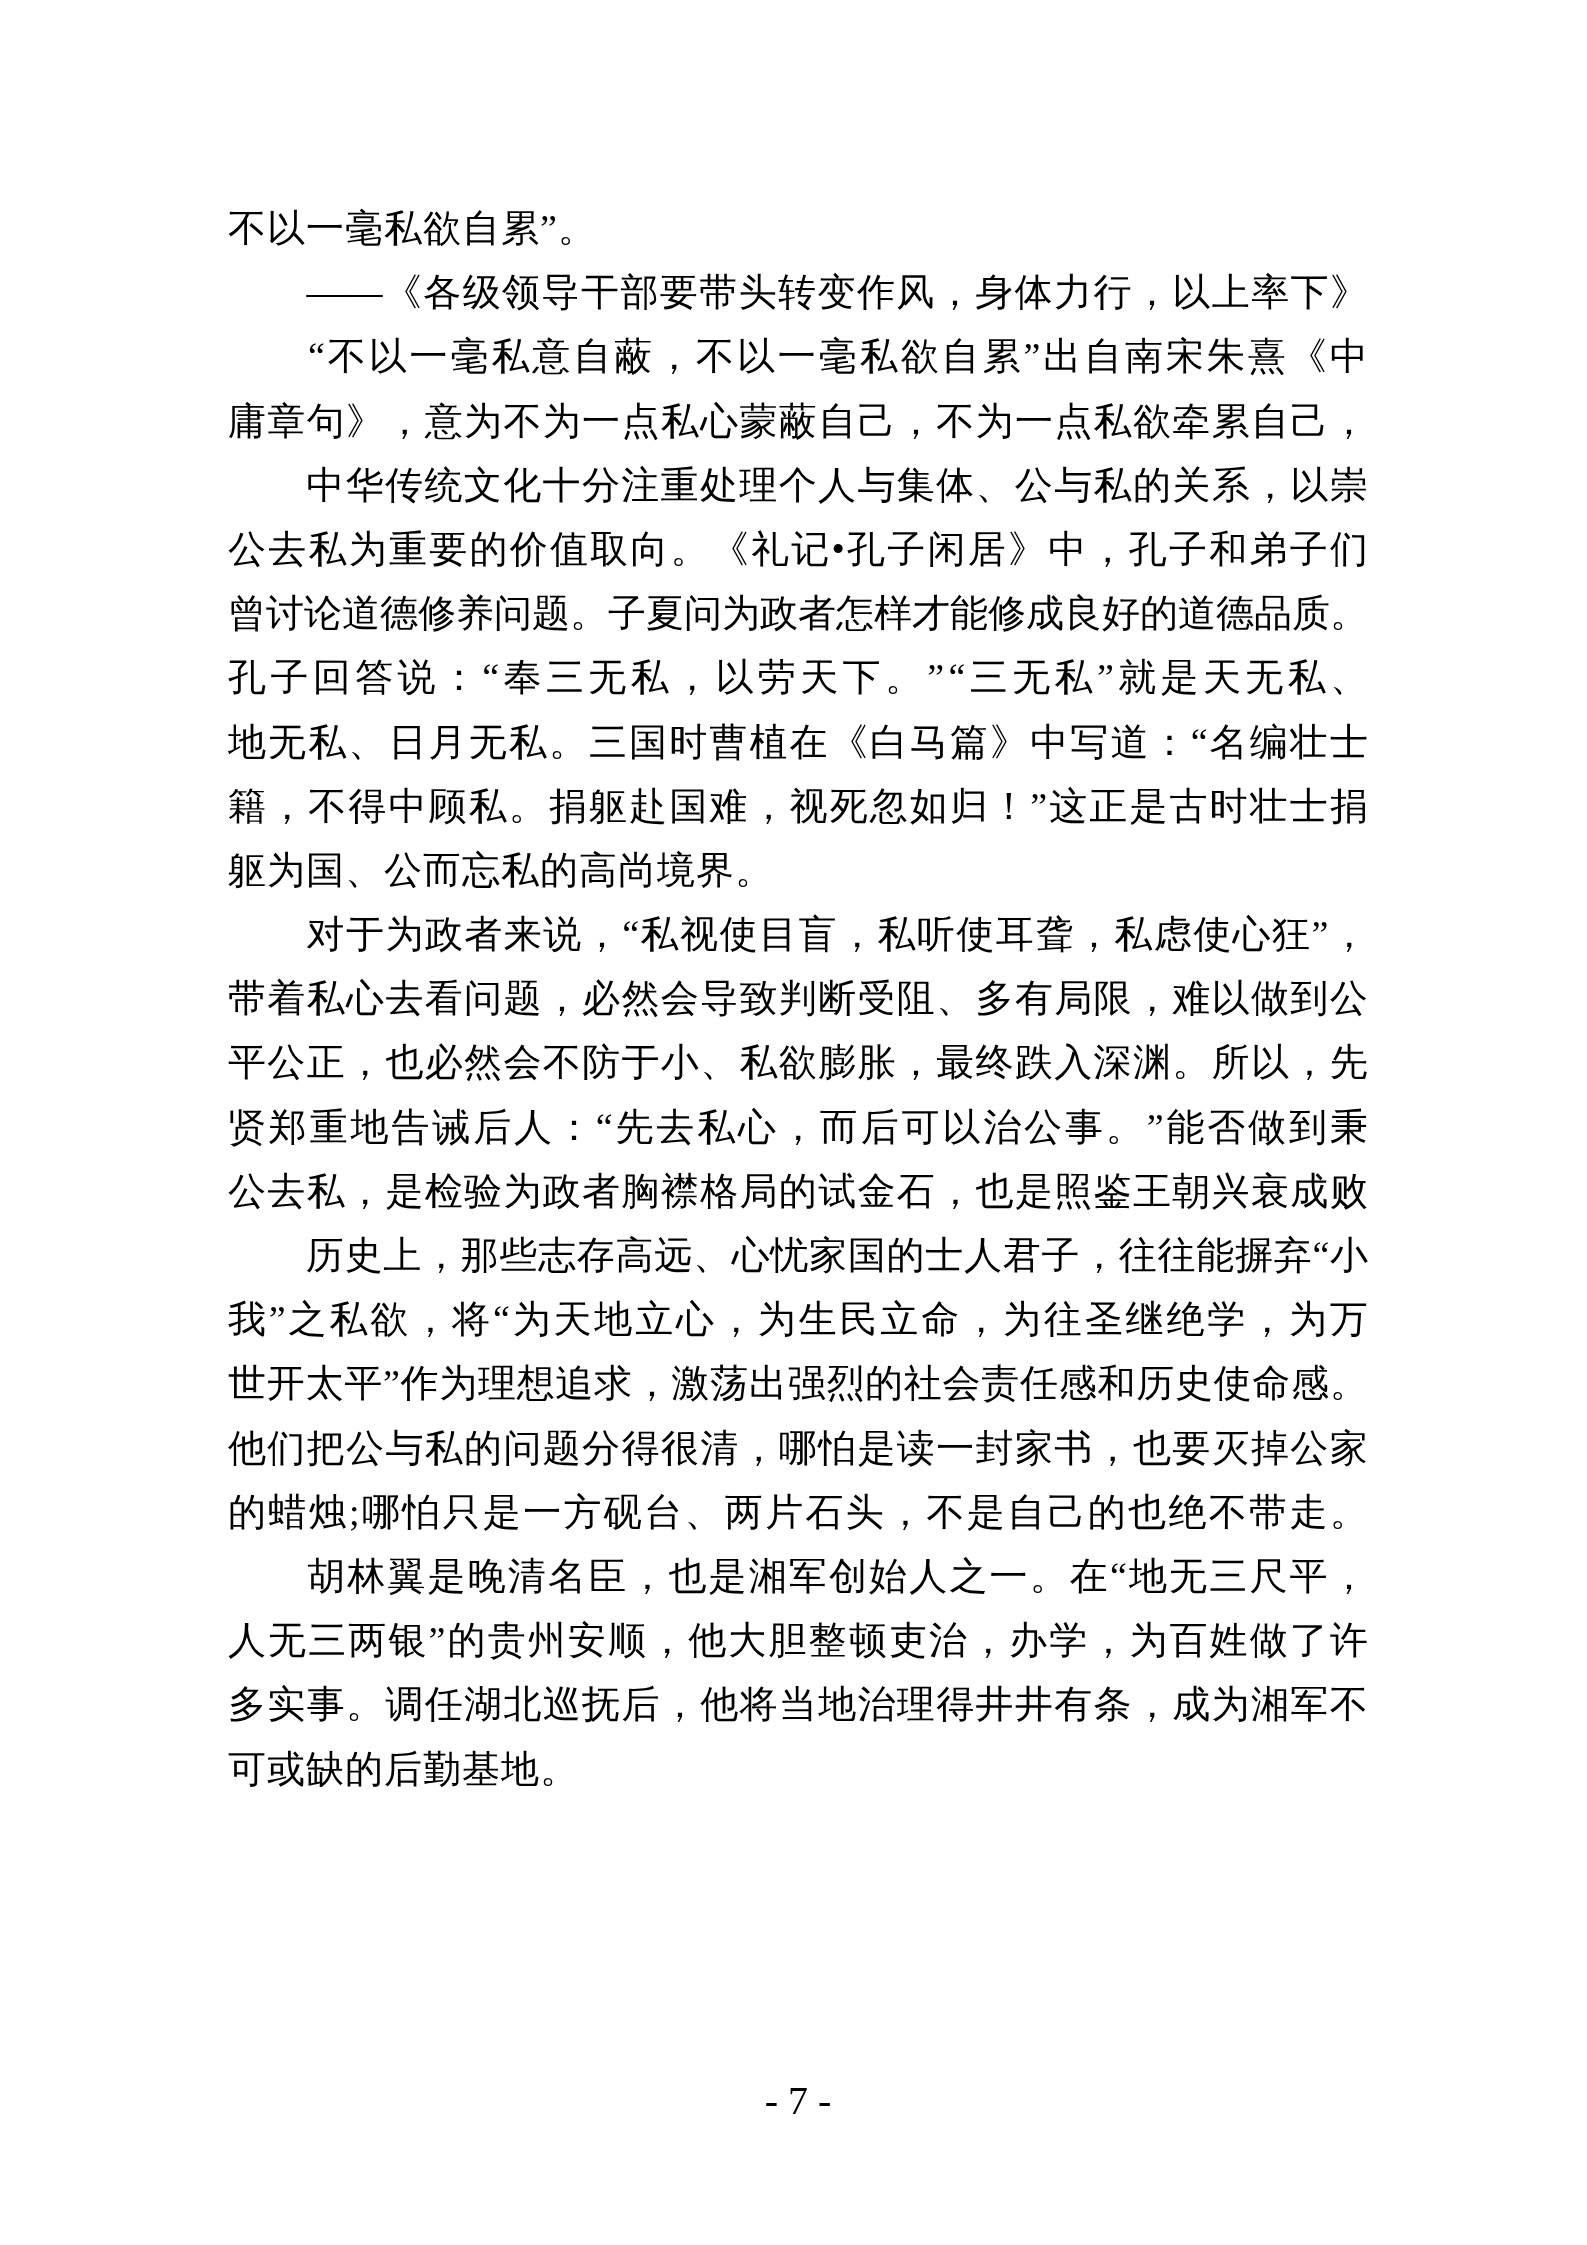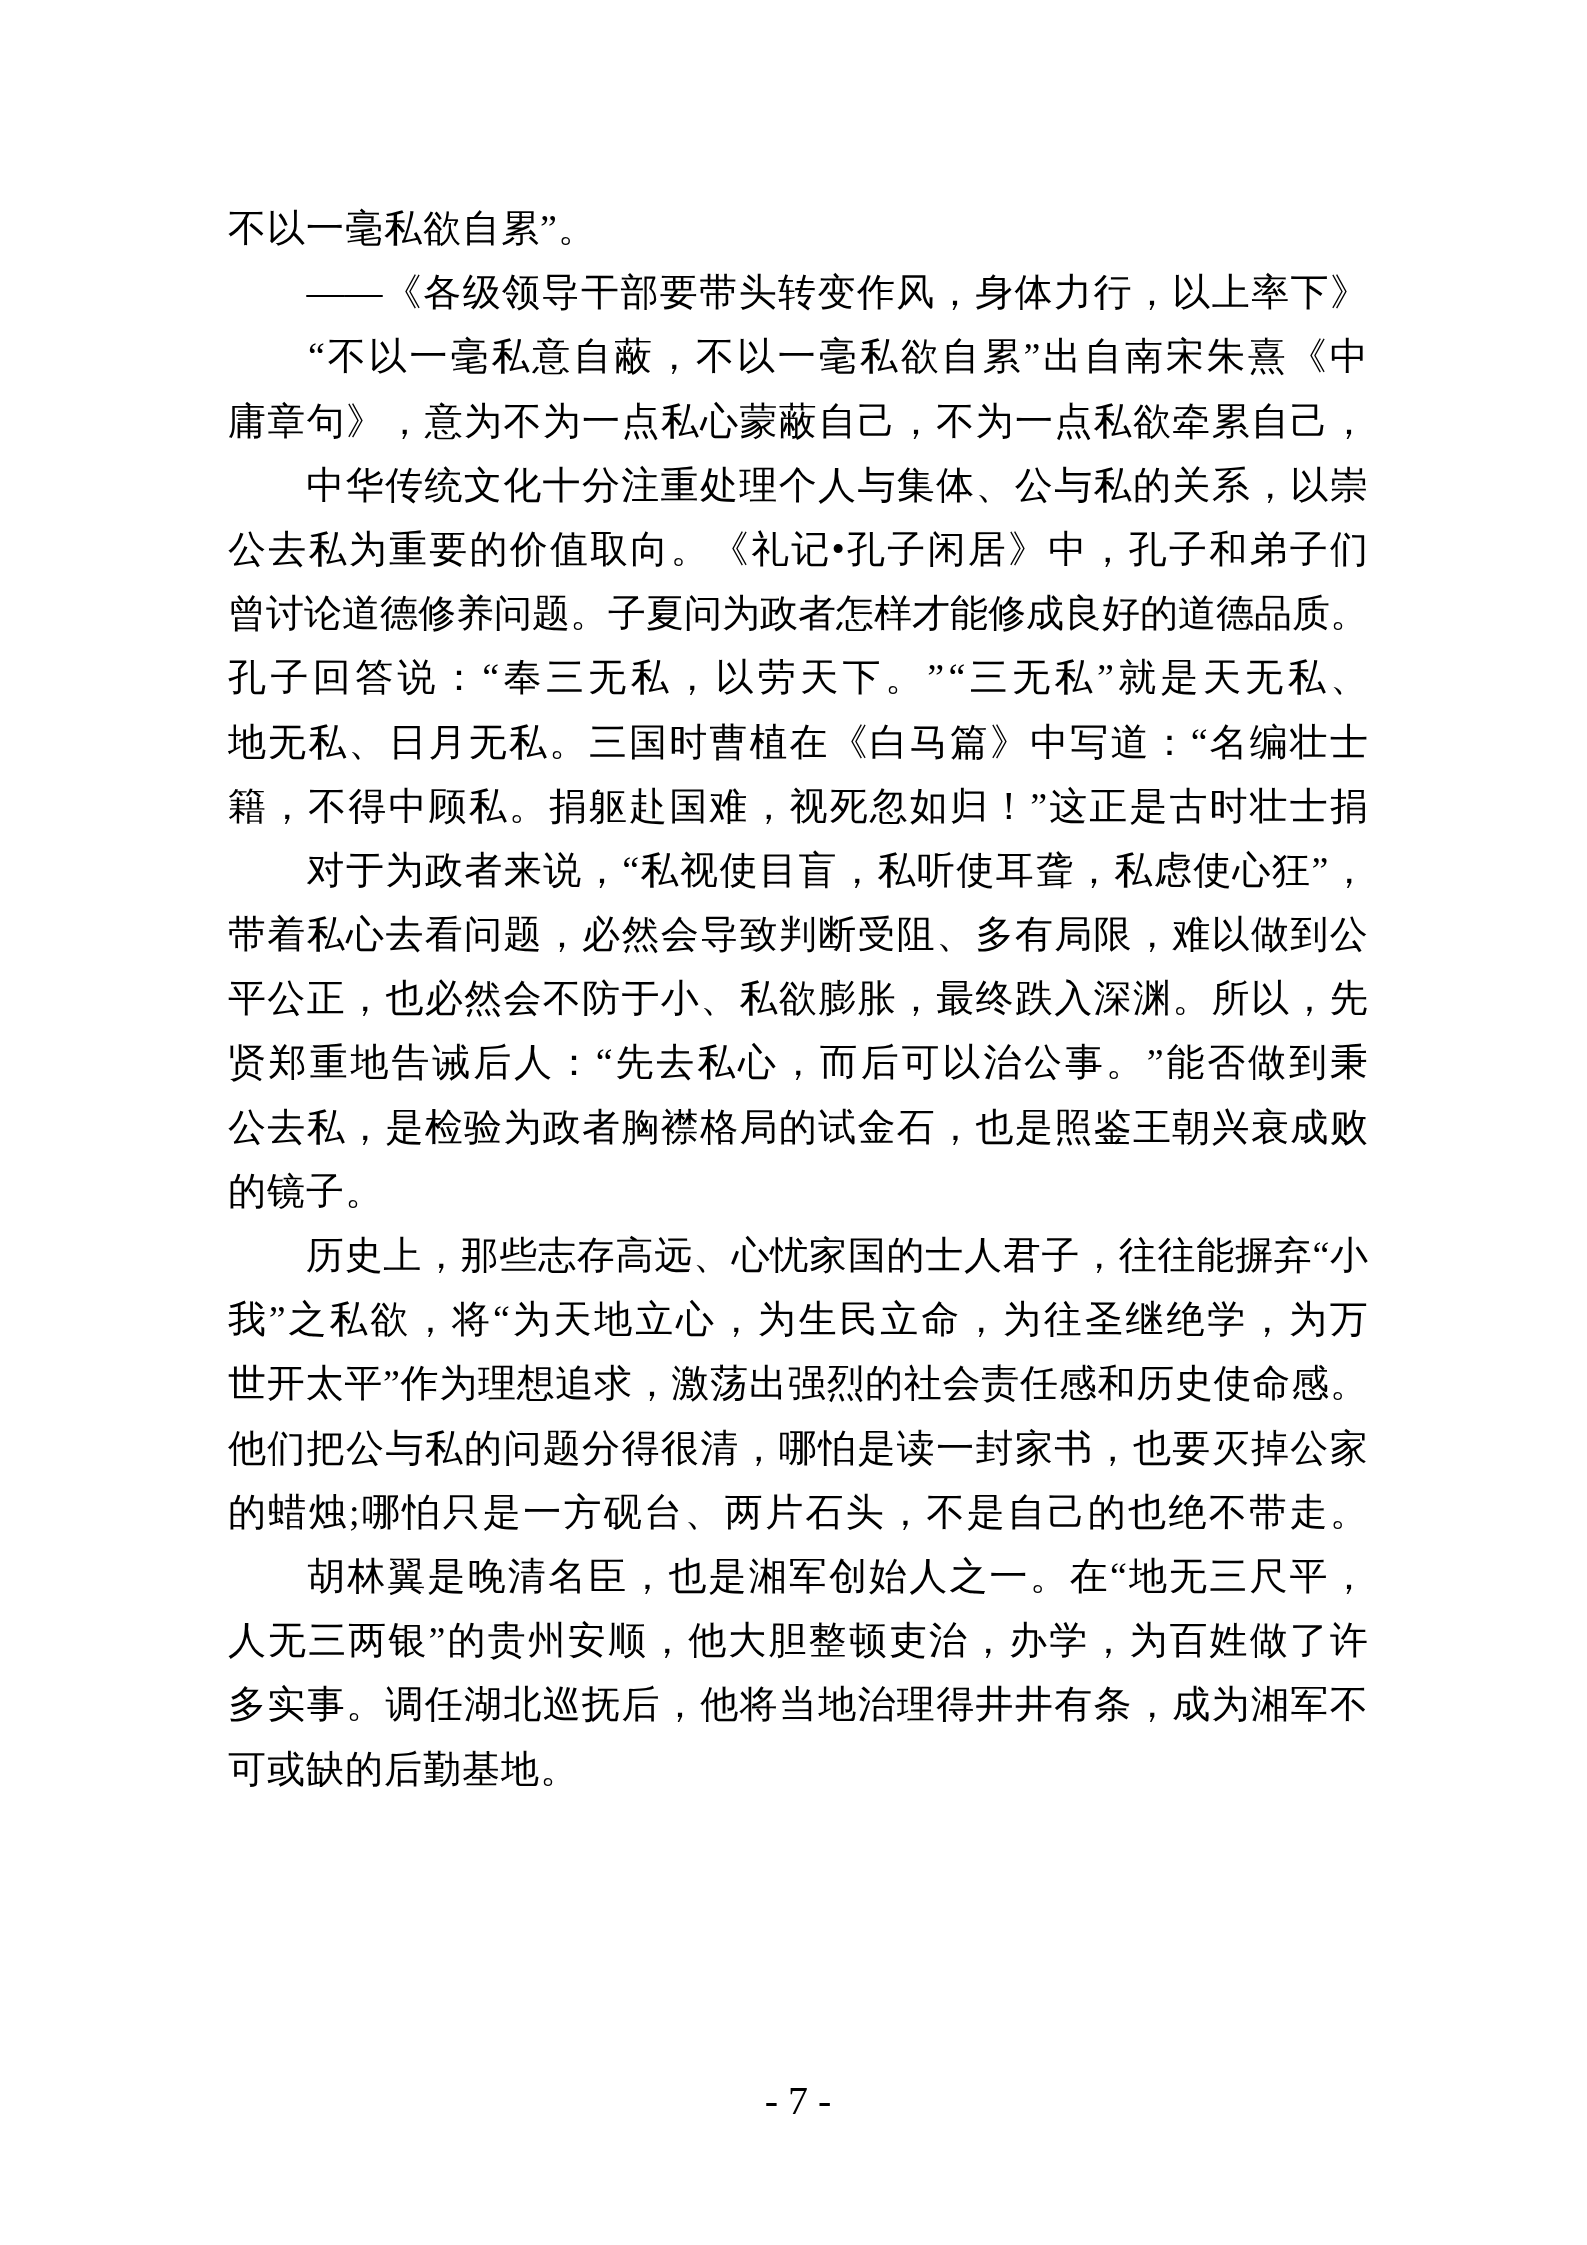--- a/index.html
+++ b/index.html
@@ -338,20 +338,21 @@
         <span class="ch">”</span>
         <span class="ch">这</span>
         <span class="ch">正</span>
         <span class="ch">是</span>
         <span class="ch">古</span>
         <span class="ch">时</span>
         <span class="ch">壮</span>
         <span class="ch">士</span>
         <span class="ch">捐</span>
       </div>
+      <div class="line">躯为国、公而忘私的高尚境界。</div>
       <div class="line fill">
         <span class="indent-spacer"></span>
         <span class="ch">对</span>
         <span class="ch">于</span>
         <span class="ch">为</span>
         <span class="ch">政</span>
         <span class="ch">者</span>
         <span class="ch">来</span>
         <span class="ch">说</span>
         <span class="ch">，</span>
@@ -493,21 +494,20 @@
         <span class="ch">是</span>
         <span class="ch">照</span>
         <span class="ch">鉴</span>
         <span class="ch">王</span>
         <span class="ch">朝</span>
         <span class="ch">兴</span>
         <span class="ch">衰</span>
         <span class="ch">成</span>
         <span class="ch">败</span>
       </div>
-      <div class="line">的镜子。</div>
       <div class="line fill">
         <span class="indent-spacer"></span>
         <span class="ch">历</span>
         <span class="ch">史</span>
         <span class="ch">上</span>
         <span class="ch">，</span>
         <span class="ch">那</span>
         <span class="ch">些</span>
         <span class="ch">志</span>
         <span class="ch">存</span>

